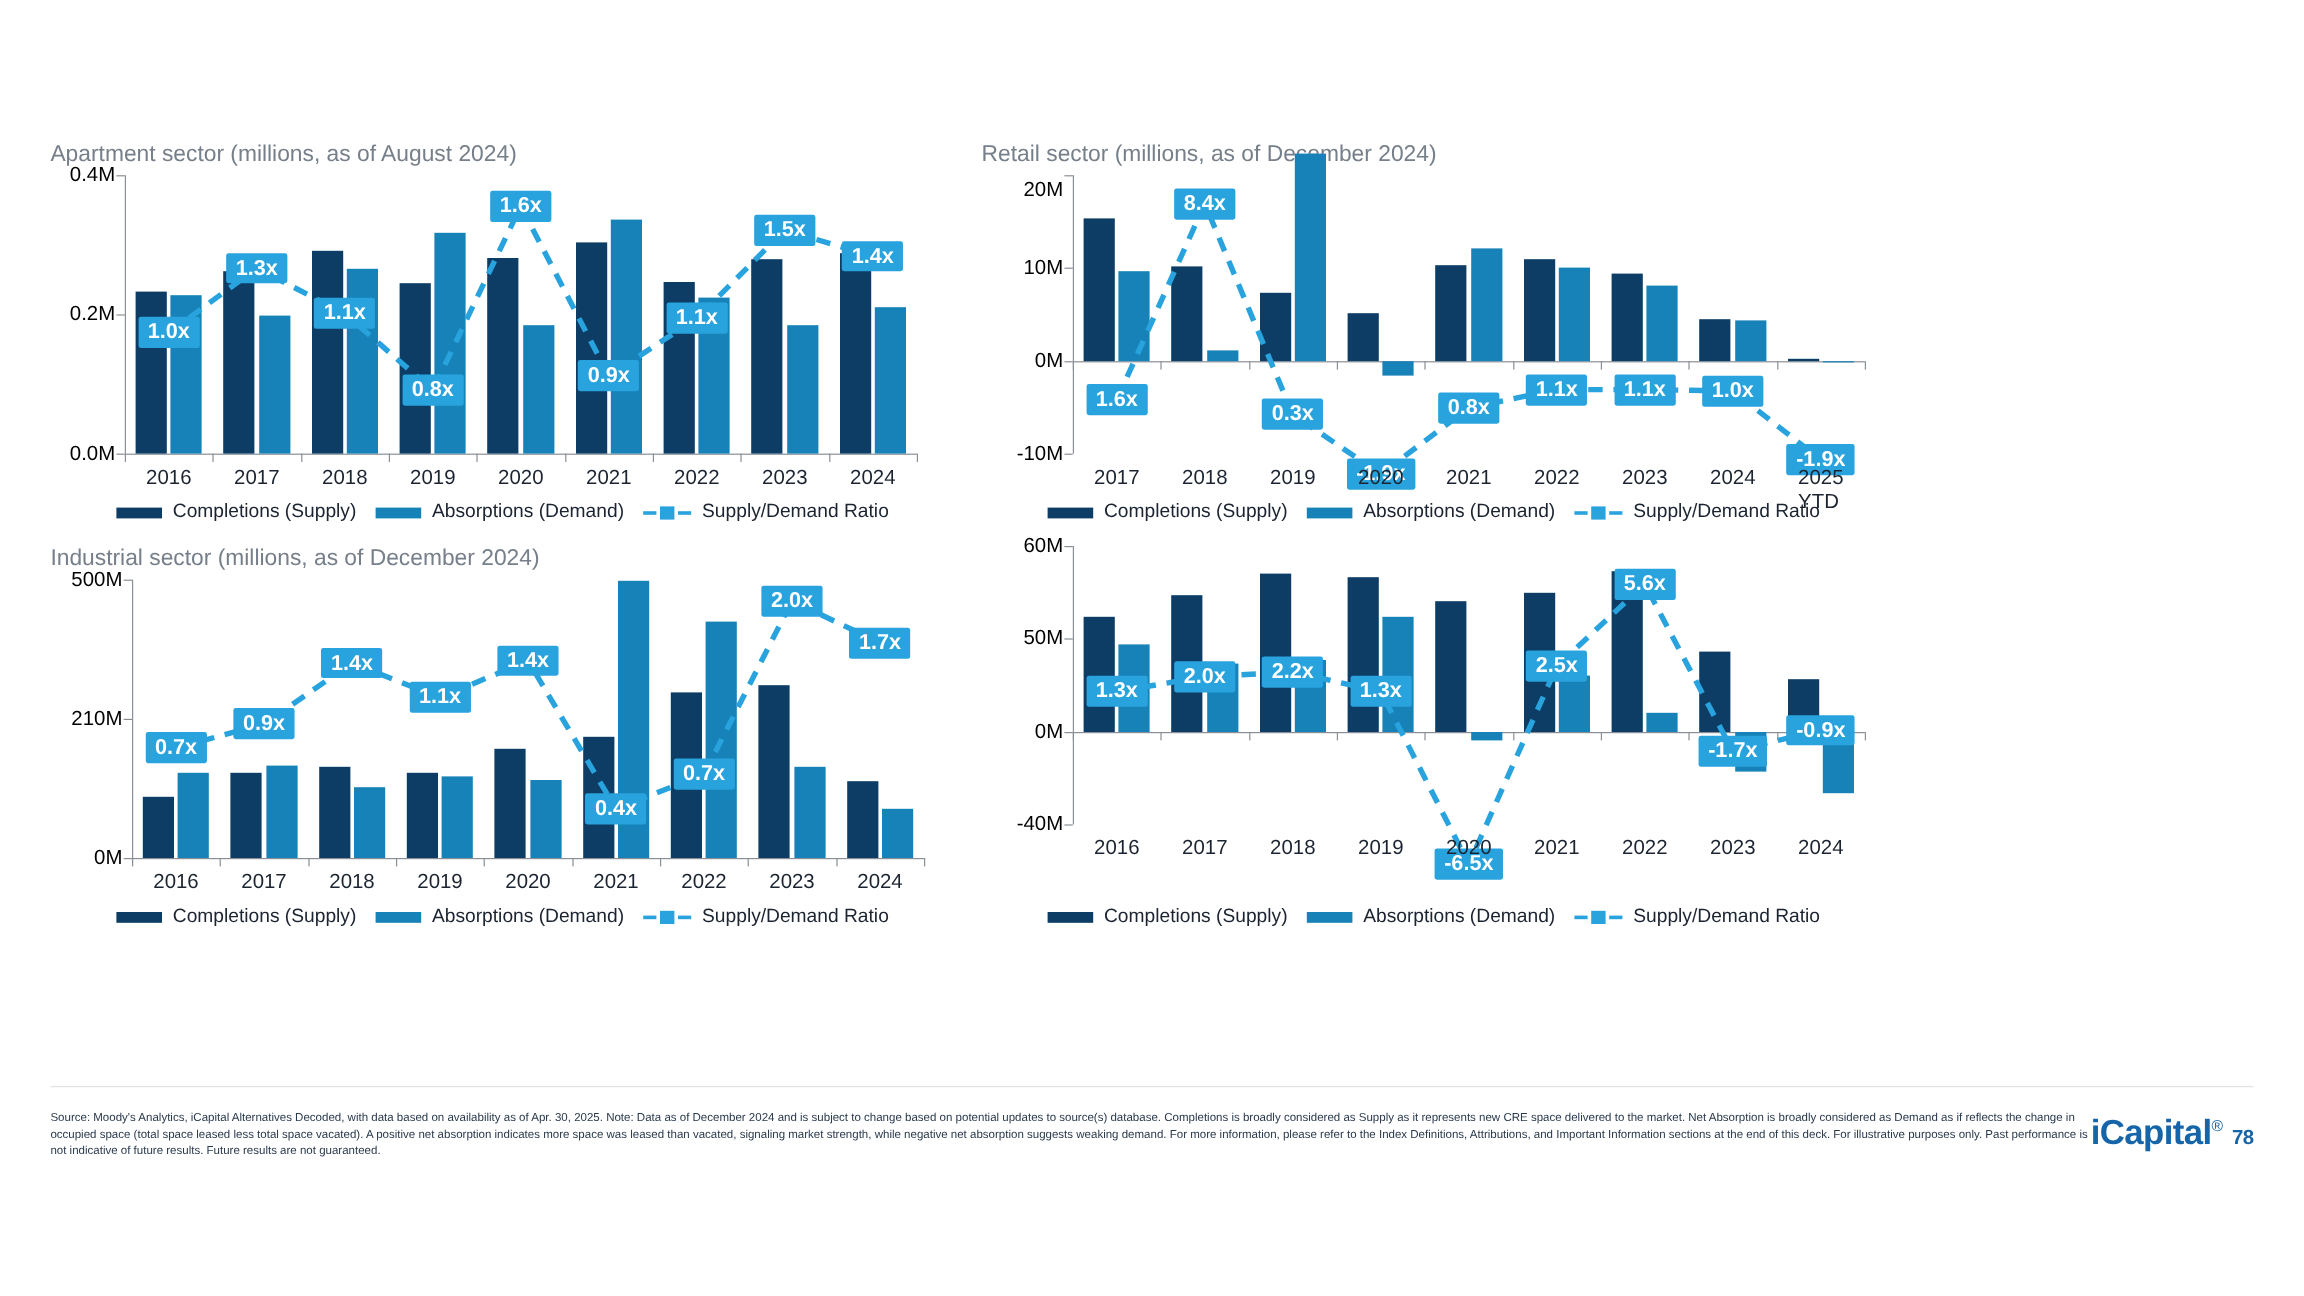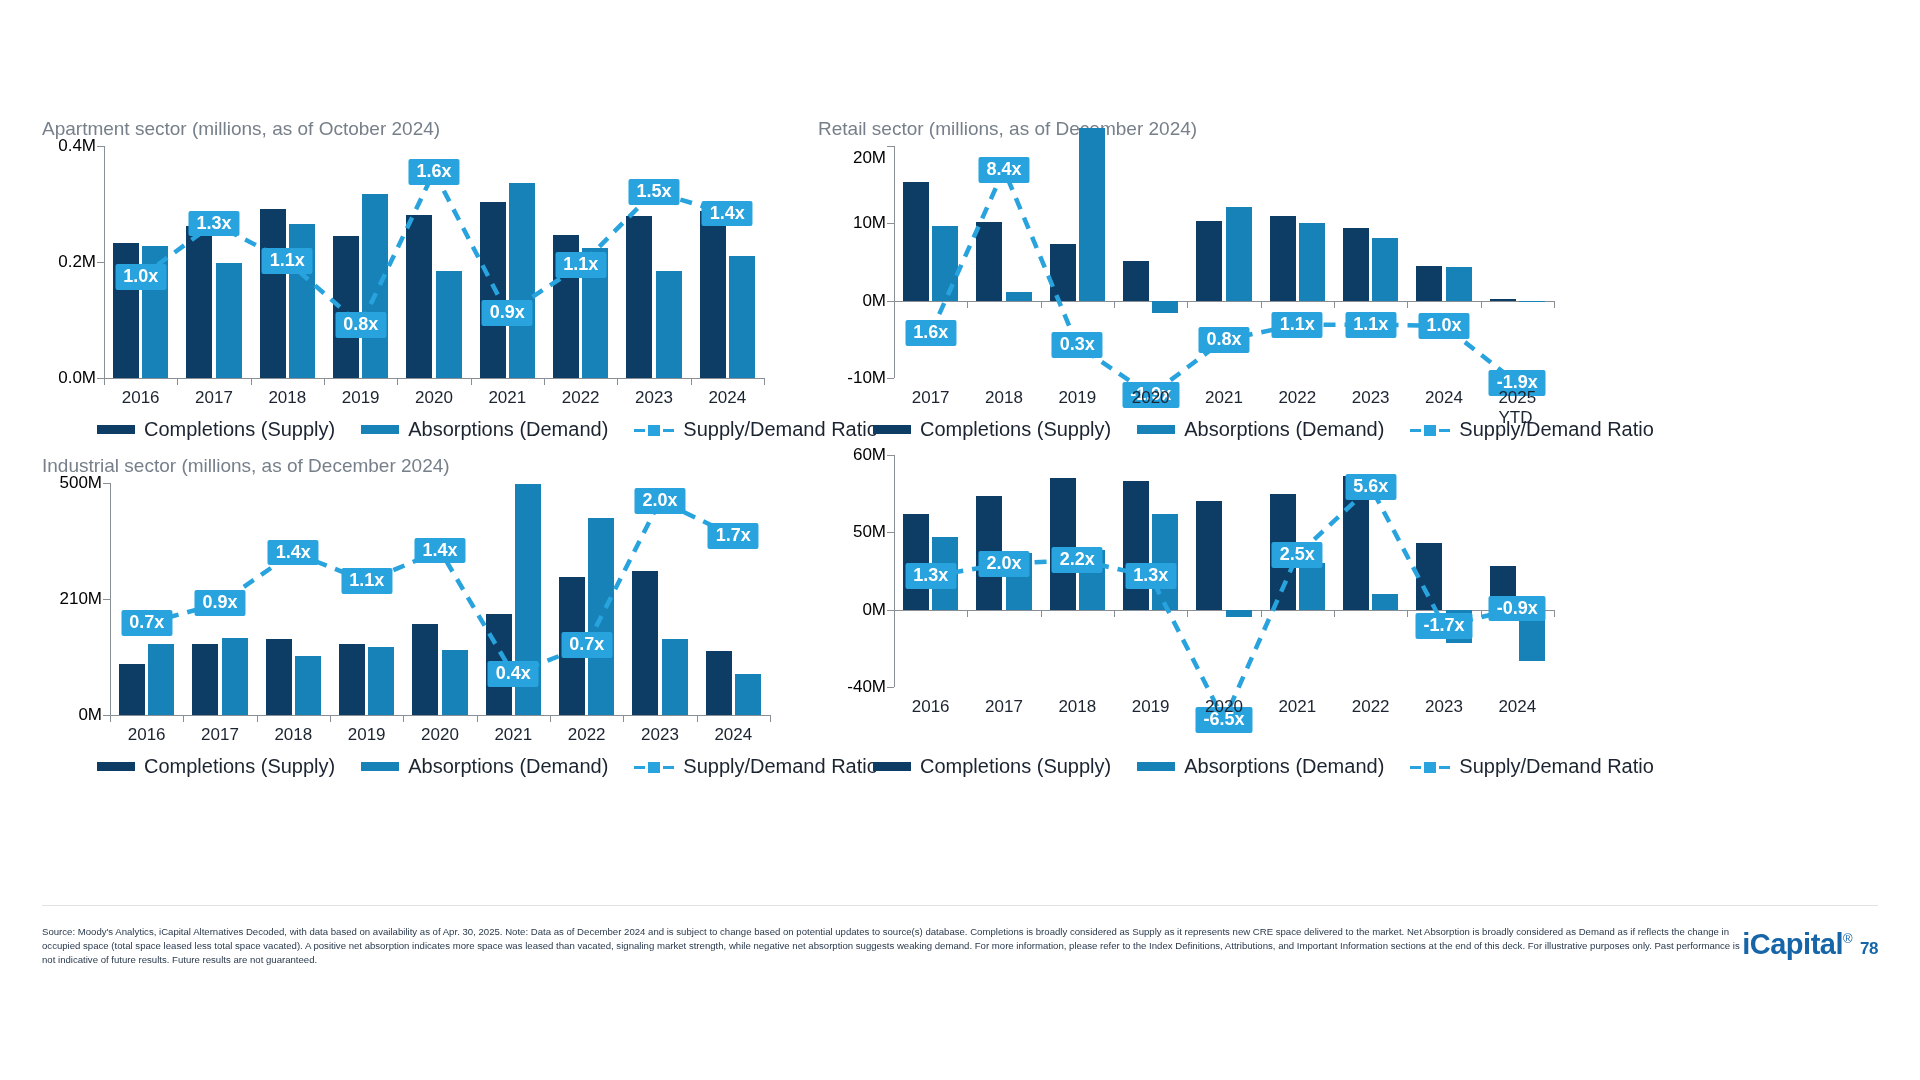--- a/index.html
+++ b/index.html
@@ -54,22 +54,22 @@
   svg.ratio { position: absolute; left: 0; top: 0; overflow: visible; }
 
   .rbadge {
     position: absolute; transform: translate(-50%, -50%);
     background: #28a3dd; color: #fff; font-size: 18px; font-weight: 700;
     padding: 3px 8px 4px; border-radius: 2px; white-space: nowrap;
     line-height: 1.05;
   }
 
   .legend {
-    position: absolute; display: flex; align-items: center; gap: 26px;
-    font-size: 20px; color: #1b2430; white-space: nowrap;
+    position: absolute; display: flex; align-items: center; gap: 16px;
+    font-size: 16px; color: #1b2430; white-space: nowrap;
   }
   .lg { display: flex; align-items: center; gap: 9px; }
   .sw { width: 38px; height: 9px; display: inline-block; }
   .sw.sup { background: #0d3c65; }
   .sw.dem { background: #1682b8; }
   .sw.ratio {
     width: 40px; height: 12px; background: none; position: relative;
   }
   .sw.ratio:before, .sw.ratio:after {
     content:""; position:absolute; top:5px; width:11px; height:3px; background:#28a3dd;
@@ -93,21 +93,21 @@
   .pagenum { font-size: 17px; font-weight: 700; color:#1565a8; margin-left: 8px; }
 </style>
 </head>
 <body>
 
 <div class="page">
 
 
   <div id="panels">
       <div class="panel" style="left: 42px; top: 118px;">
-        <div class="panel-title">Apartment sector (millions, as of October 2024)</div>
+        <div class="panel-title">Apartment sector (millions, as of August 2024)</div>
         <div class="plot" style="width: 722px; height: 232px;">
           <div class="ylabels" style="width: 62px;">
             <div class="ylab" style="top: 232px;">0.0M</div>
             <div class="ytick" style="left: 55px; top: 232px;"></div>
             <div class="ylab" style="top: 116px;">0.2M</div>
             <div class="ytick" style="left: 55px; top: 116px;"></div>
             <div class="ylab" style="top: 0px;">0.4M</div>
             <div class="ytick" style="left: 55px; top: 0px;"></div>
           </div>
           <div class="axisline" style="left: 62px;"></div>

